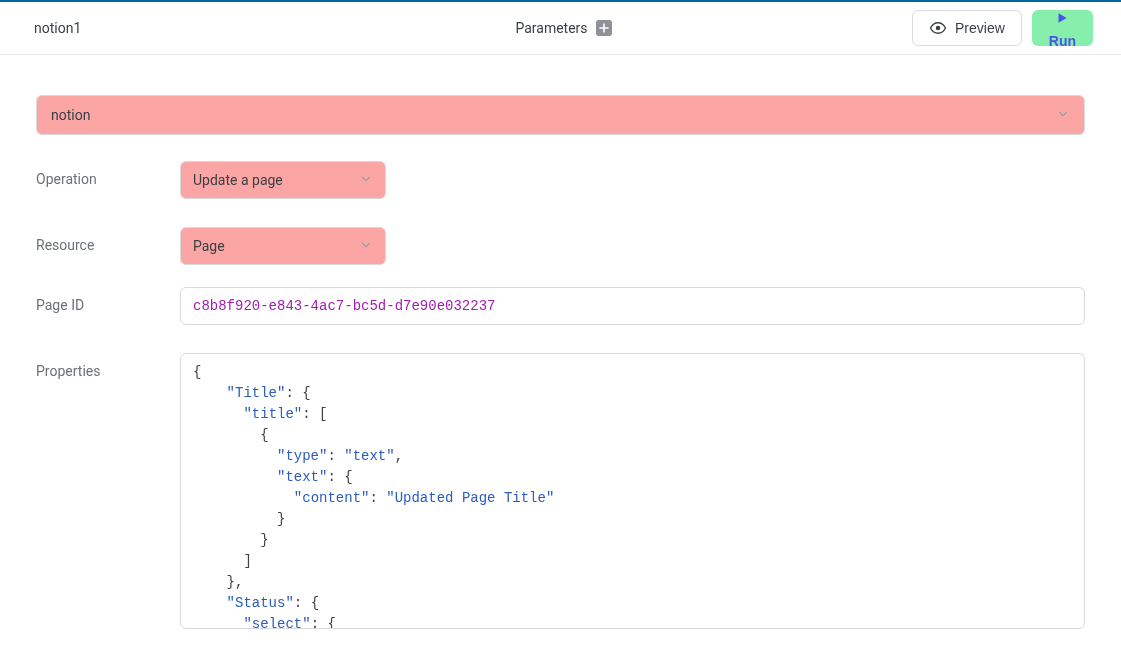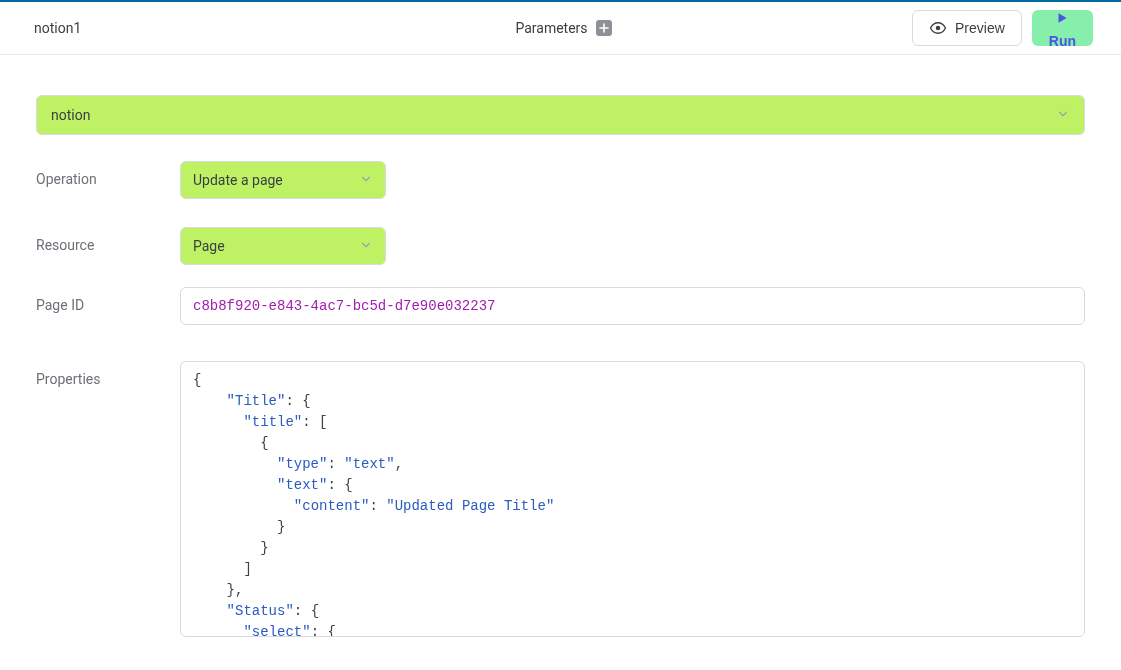--- a/index.html
+++ b/index.html
@@ -93,21 +93,21 @@
   }
   .row-control {
     flex: 1;
     min-width: 0;
   }
   
   .select, .select-sm {
     display: flex;
     align-items: center;
     justify-content: space-between;
-    background: #bef264;
+    background: #fca5a5;
     border: 1px solid #d8dadd;
     border-radius: 6px;
     font-size: 14px;
     color: #3a3f44;
     cursor: pointer;
   }
   .select { width: 100%; height: 40px; padding: 0 14px; }
   .select-sm { width: 206px; height: 38px; padding: 0 12px; }
   .caret {
     color: #9ca1a8;
@@ -228,21 +228,21 @@
         <span>Page</span>
         <span class="caret">
           <svg width="14" height="14" viewBox="0 0 24 24">
               <path d="M6 9l6 6 6-6" stroke="#9ca1a8" stroke-width="2" fill="none" stroke-linecap="round" stroke-linejoin="round"></path>
             </svg>
         </span>
       </div>
     </div>
   </div>
 
-  <div class="row" style="margin-bottom:36px;">
+  <div class="row" style="margin-bottom:28px;">
     <div class="row-label">Page ID</div>
     <div class="row-control">
       <input class="textfield" type="text" value="c8b8f920-e843-4ac7-bc5d-d7e90e032237" style="">
     </div>
   </div>
 
   <div class="row row-properties">
     <div class="row-label">Properties</div>
     <div class="row-control">
       <div class="code-wrap">

